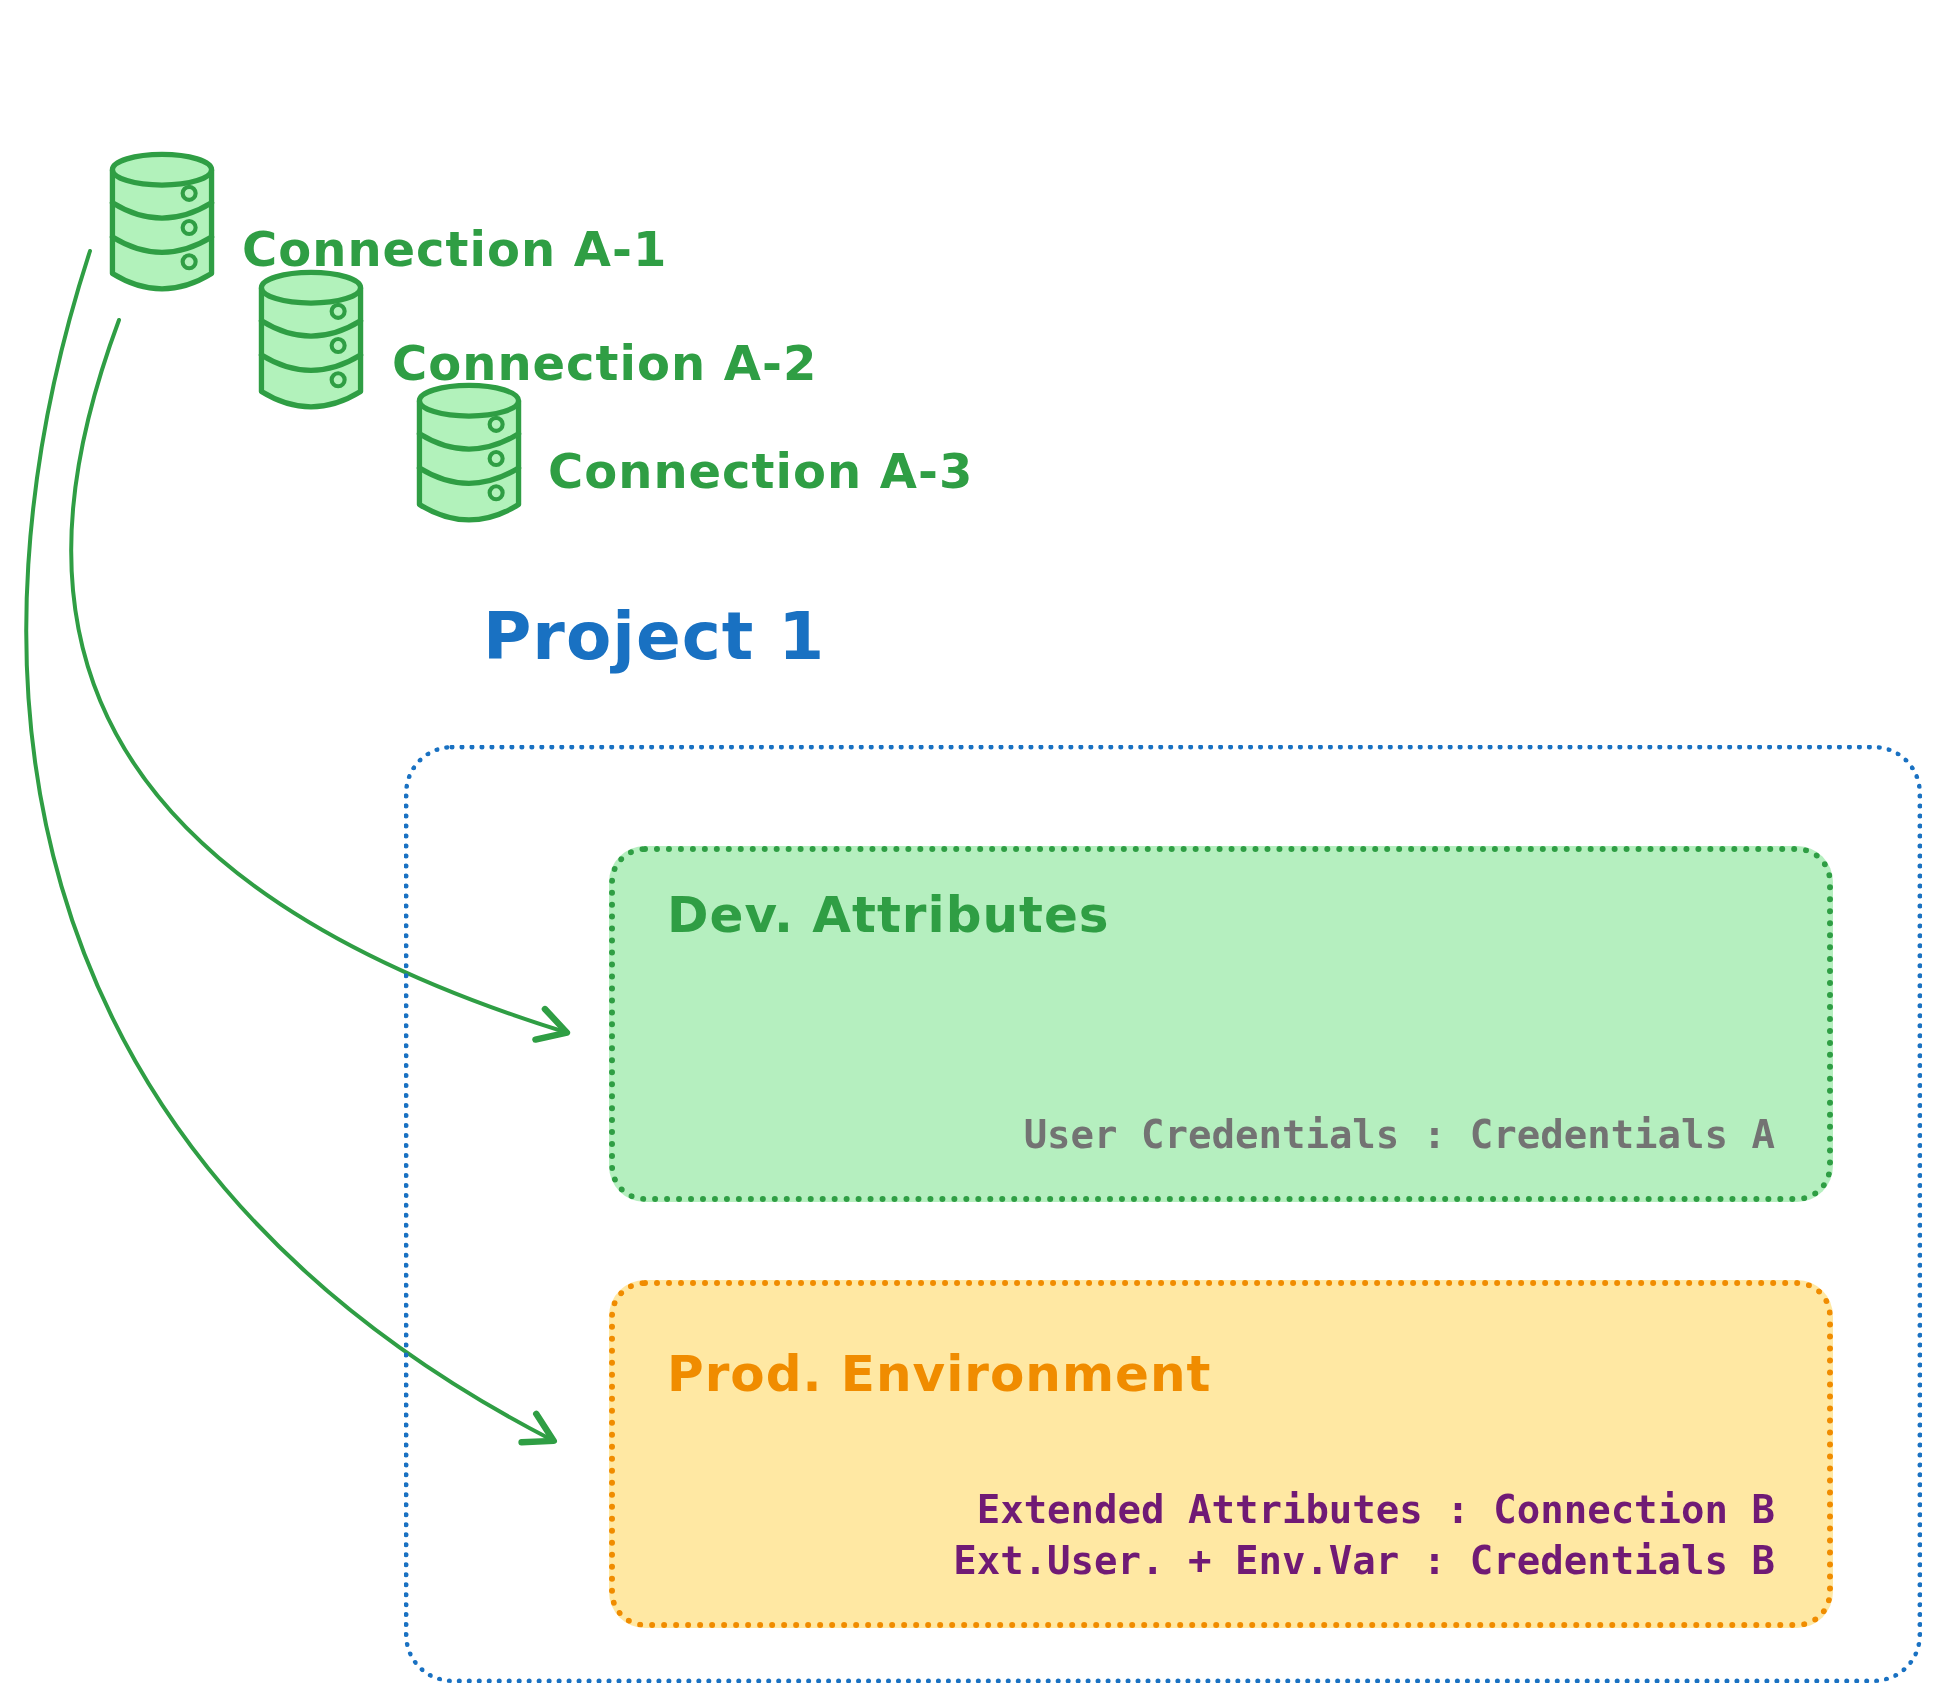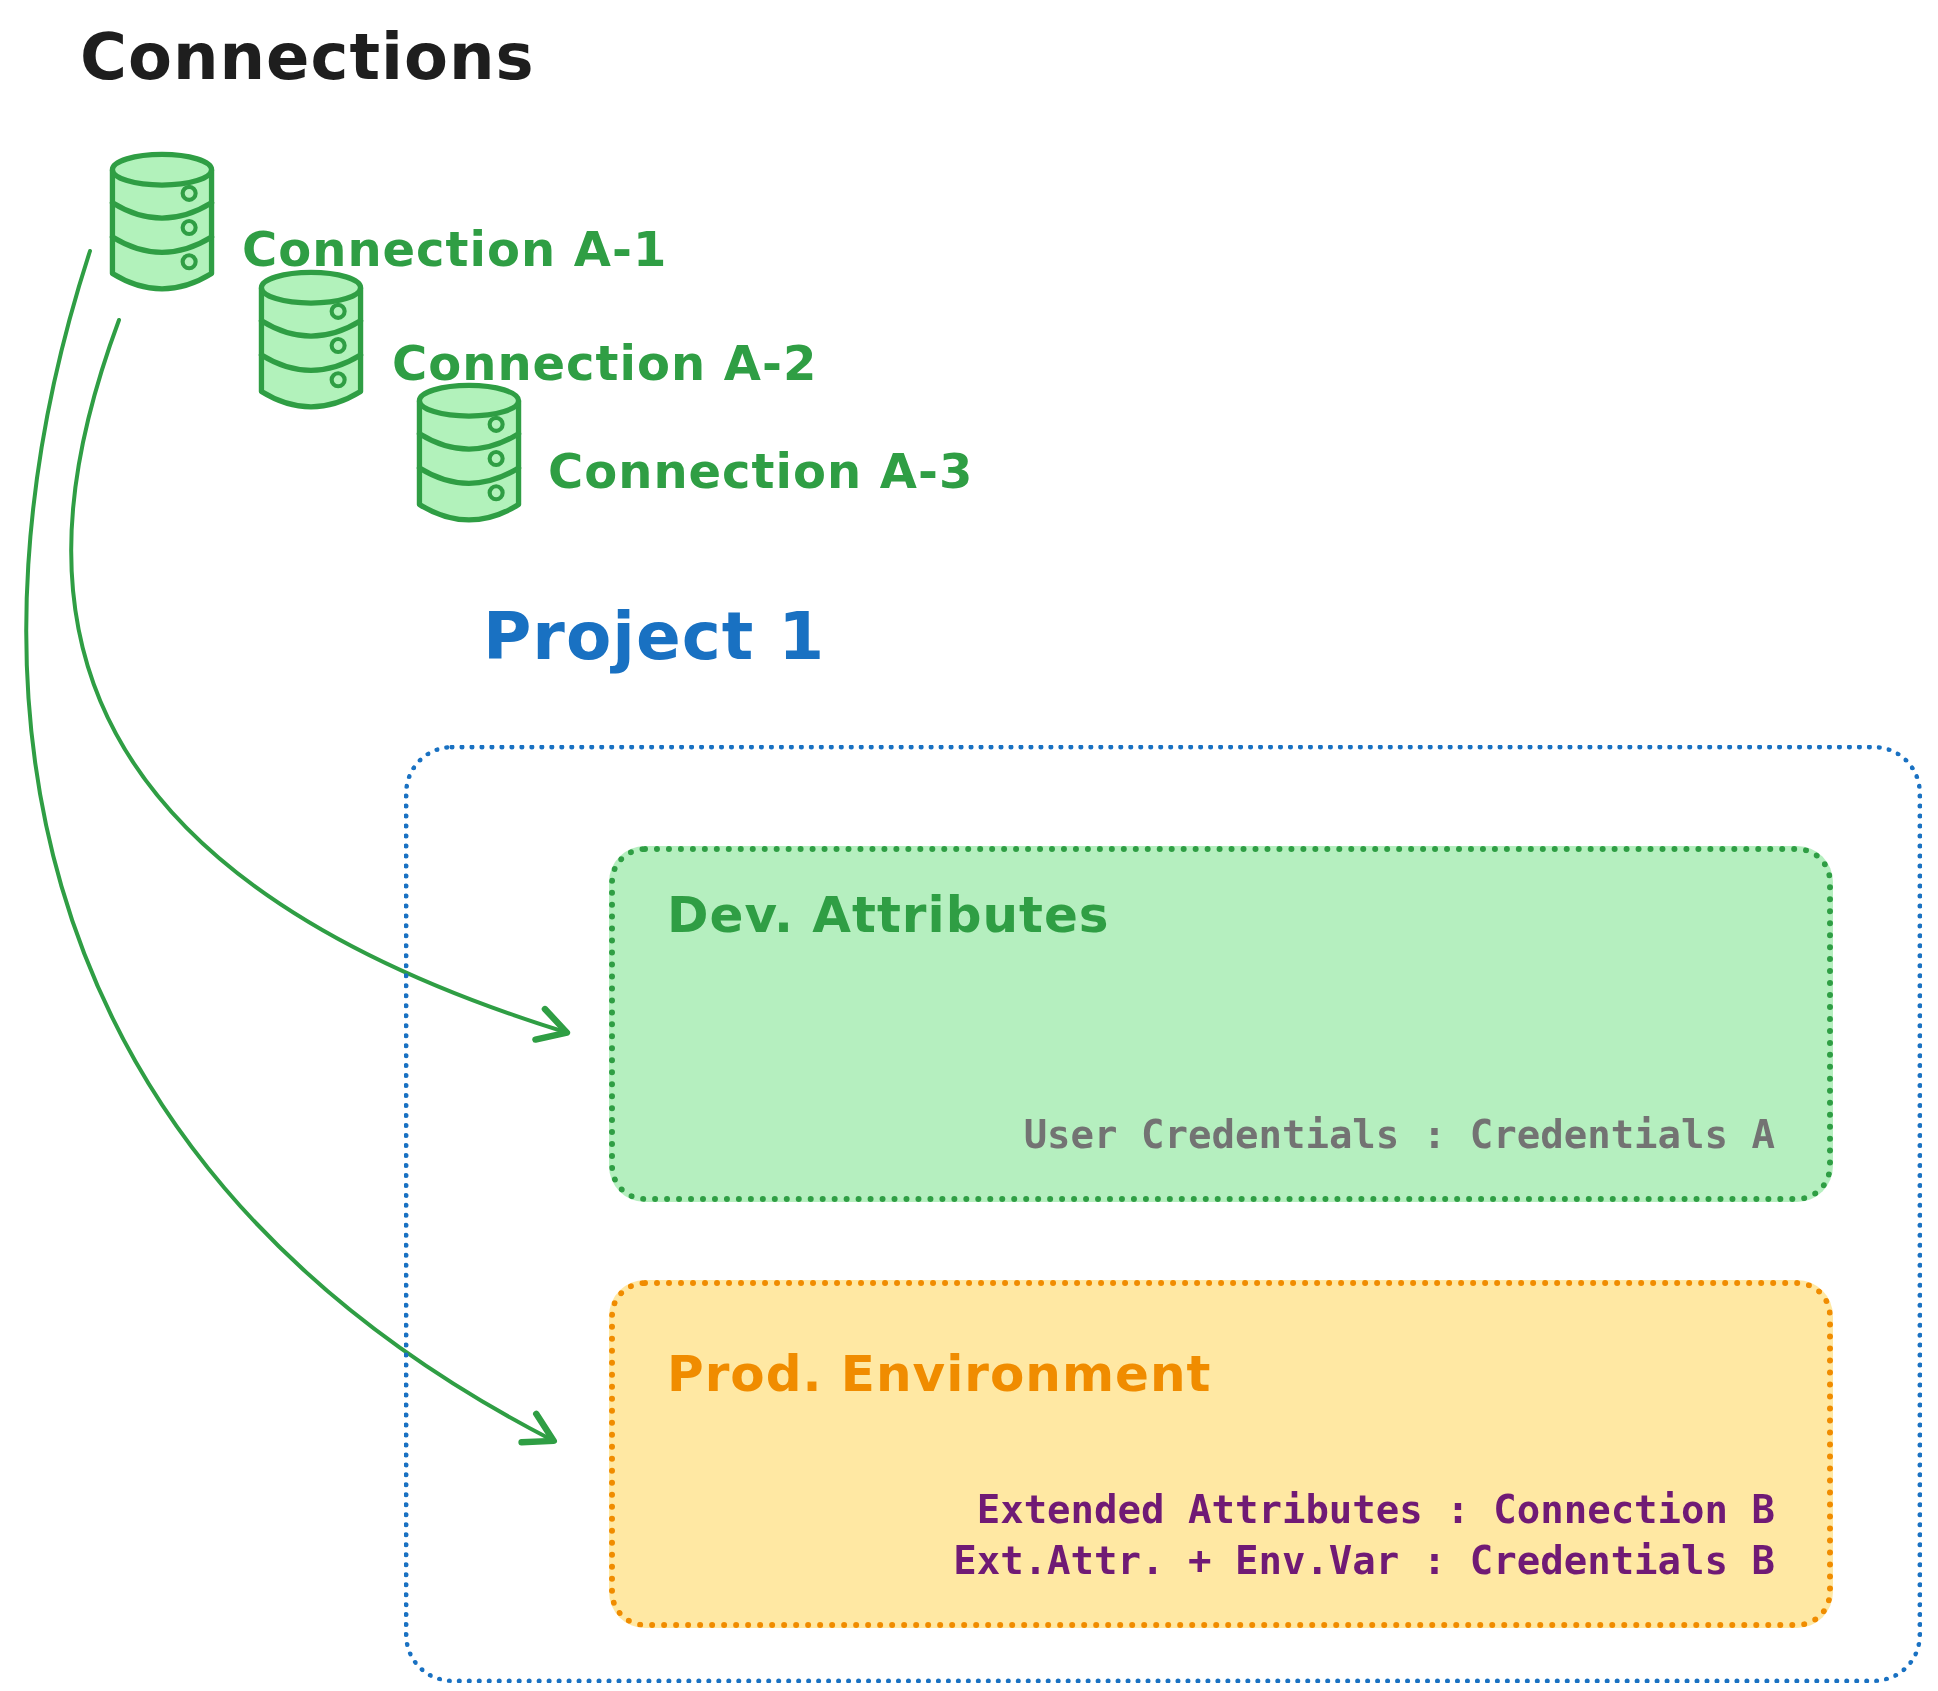--- a/index.html
+++ b/index.html
@@ -109,21 +109,20 @@
     width: 1938px;
     height: 1691px;
     pointer-events: none;
   }
 </style>
 </head>
 <body>
 
 <div class="canvas">
 
-  <h1 class="connections-title">Connections</h1>
 
   <svg class="arrows" viewBox="0 0 1938 1691" aria-hidden="true">
     <defs>
       <marker id="arrowhead" viewBox="0 0 10 10" refX="7.5" refY="5" markerWidth="10" markerHeight="10" orient="auto-start-reverse">
         <path d="M1 1 L8 5 L1 9" fill="none" stroke="#2f9e44" stroke-width="1.6" stroke-linecap="round" stroke-linejoin="round"></path>
       </marker>
     </defs>
     <path d="M 119 320 C 30 560, 10 860, 565 1032" fill="none" stroke="#2f9e44" stroke-width="4" stroke-linecap="round" marker-end="url(#arrowhead)"></path>
     <path d="M 90 251 C -40 650, -10 1150, 552 1440" fill="none" stroke="#2f9e44" stroke-width="4" stroke-linecap="round" marker-end="url(#arrowhead)"></path>
   </svg>
@@ -174,19 +173,19 @@
       <div class="env-title">Dev. Attributes</div>
       <div class="env-lines">
         <div>User Credentials : Credentials A</div>
       </div>
     </div>
 
     <div class="env prod">
       <div class="env-title">Prod. Environment</div>
       <div class="env-lines">
         <div>Extended Attributes : Connection B</div>
-        <div>Ext.Attr. + Env.Var : Credentials B</div>
+        <div>Ext.User. + Env.Var : Credentials B</div>
       </div>
     </div>
 
   </div>
 
 </div>
 
 </body></html>

